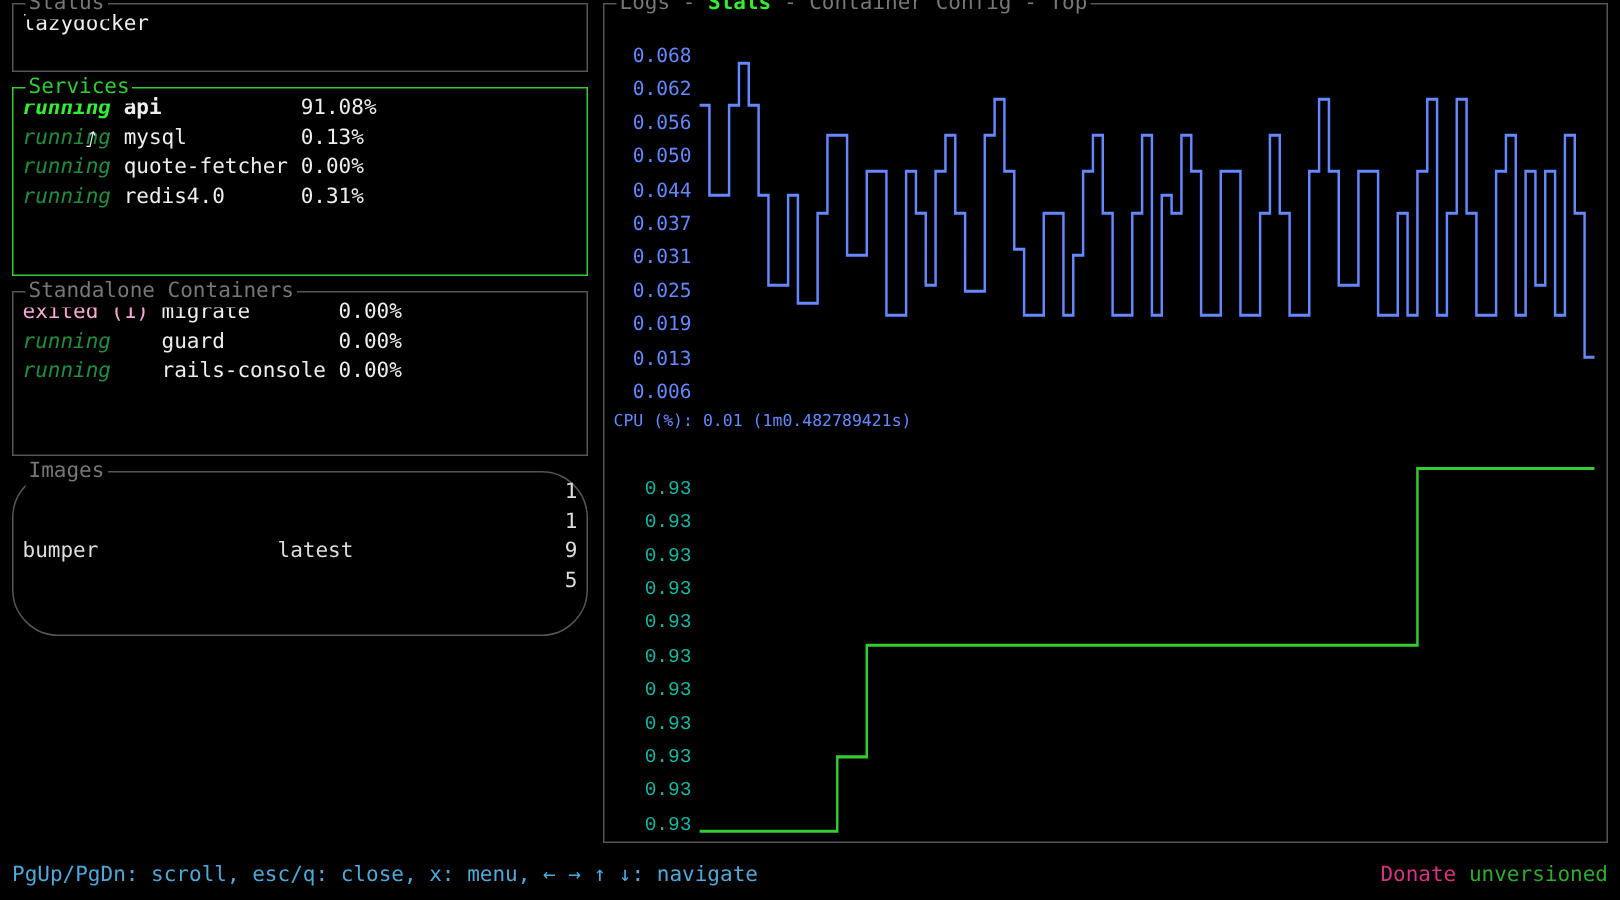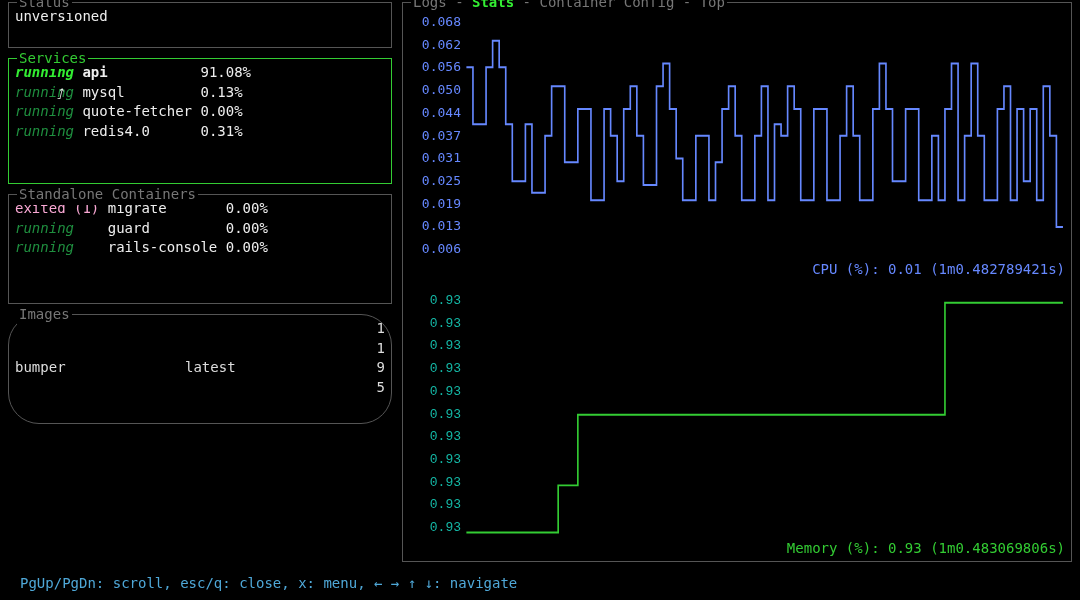--- a/index.html
+++ b/index.html
@@ -59,53 +59,53 @@
     background: #000;
     padding: 0 2px;
     color: #777;
   }
   .tabs-title .tab { color:#777; }
   .tabs-title .tab.active { color:#33ee33; font-weight:bold; }
   .tabs-title .sep { color:#777; }
   .chart-block { flex:1; position:relative; }
   .chart-svg { width:100%; height:100%; }
   .ylabels {
-    position:absolute; left:4px; top:0; bottom:0;
+    position:absolute; left:4px; top:16px; bottom:0;
     display:flex; flex-direction:column; justify-content:space-between;
     font-size:13px;
     width: 52px;
     text-align:right;
     padding-right:4px;
   }
   .ylabels.cpu { color:#6688ff; }
   .ylabels.mem { color:#14b8a6;font-family:Liberation Mono, monospace; }
-  .chart-caption { text-align:right; font-size:14px; margin-top:2px;}
+  .chart-caption { text-align:left; font-size:11px; margin-top:2px;}
   .chart-caption.cpu { color:#6688ff; }
   .chart-caption.mem { color:#33cc33; }
   .footer {
-    position:absolute; bottom:6px; left:20px; right:8px;
+    position:absolute; bottom:6px; left:8px; right:8px;
     display:flex; justify-content:space-between;
     color:#4fa8d8;
   }
   .footer .right { }
   .footer .donate { color: #d63384; }
   .footer .ver { color: #2faa2f; }
   .cursor-glyph {
     position:absolute;
   }
 </style>
 </head>
 <body>
 
 <div class="cols">
   <div class="left-col">
 
     <div class="panel" style="height:46px;">
       <span class="title">Status</span>
-      <div style="color:#eee;">unversioned</div>
+      <div style="color:#eee;">lazydocker</div>
     </div>
 
     <div class="panel active" style="height:126px; margin-top:6px;">
       <span class="title">Services</span>
       <div id="services-list">
           <div class="svc-row"><span class="state-running hi">running </span><span class="name hi">api           </span><span class="pct hi">91.08%</span></div>
           <div class="svc-row"><span class="state-running">running </span><span class="name">mysql         </span><span class="pct">0.13%</span></div>
           <div class="svc-row"><span class="state-running">running </span><span class="name">quote-fetcher </span><span class="pct">0.00%</span></div>
           <div class="svc-row"><span class="state-running">running </span><span class="name">redis4.0      </span><span class="pct">0.31%</span></div>
         </div>
@@ -171,21 +171,24 @@
             <div>0.93</div>
             <div>0.93</div>
             <div>0.93</div>
             <div>0.93</div>
             <div>0.93</div>
           </div>
         <svg class="chart-svg" id="mem-svg" viewBox="0 0 640 200" preserveAspectRatio="none">
             <path d="M 56 196 H 62.395604395604394 V 196 H 68.79120879120879 V 196 H 75.18681318681318 V 196 H 81.58241758241758 V 196 H 87.97802197802199 V 196 H 94.37362637362637 V 196 H 100.76923076923077 V 196 H 107.16483516483517 V 196 H 113.56043956043956 V 196 H 119.95604395604396 V 196 H 126.35164835164835 V 196 H 132.74725274725273 V 196 H 139.14285714285714 V 196 H 145.53846153846155 V 157.6000000000016 H 151.93406593406593 V 157.6000000000016 H 158.32967032967034 V 157.6000000000016 H 164.72527472527474 V 100 H 171.12087912087912 V 100 H 177.5164835164835 V 100 H 183.9120879120879 V 100 H 190.30769230769232 V 100 H 196.7032967032967 V 100 H 203.09890109890108 V 100 H 209.4945054945055 V 100 H 215.8901098901099 V 100 H 222.28571428571428 V 100 H 228.6813186813187 V 100 H 235.0769230769231 V 100 H 241.47252747252745 V 100 H 247.86813186813185 V 100 H 254.26373626373626 V 100 H 260.65934065934067 V 100 H 267.05494505494505 V 100 H 273.4505494505495 V 100 H 279.84615384615387 V 100 H 286.24175824175825 V 100 H 292.6373626373626 V 100 H 299.032967032967 V 100 H 305.42857142857144 V 100 H 311.8241758241758 V 100 H 318.2197802197802 V 100 H 324.61538461538464 V 100 H 331.010989010989 V 100 H 337.4065934065934 V 100 H 343.80219780219784 V 100 H 350.19780219780216 V 100 H 356.5934065934066 V 100 H 362.989010989011 V 100 H 369.38461538461536 V 100 H 375.7802197802198 V 100 H 382.1758241758242 V 100 H 388.57142857142856 V 100 H 394.967032967033 V 100 H 401.3626373626374 V 100 H 407.75824175824175 V 100 H 414.1538461538462 V 100 H 420.54945054945057 V 100 H 426.9450549450549 V 100 H 433.34065934065933 V 100 H 439.7362637362637 V 100 H 446.1318681318681 V 100 H 452.5274725274725 V 100 H 458.9230769230769 V 100 H 465.31868131868134 V 100 H 471.7142857142857 V 100 H 478.1098901098901 V 100 H 484.50549450549454 V 100 H 490.9010989010989 V 100 H 497.2967032967033 V 100 H 503.69230769230774 V 100 H 510.0879120879121 V 100 H 516.4835164835165 V 100 H 522.8791208791208 V 8.800000000002136 H 529.2747252747253 V 8.800000000002136 H 535.6703296703297 V 8.800000000002136 H 542.065934065934 V 8.800000000002136 H 548.4615384615385 V 8.800000000002136 H 554.8571428571429 V 8.800000000002136 H 561.2527472527472 V 8.800000000002136 H 567.6483516483516 V 8.800000000002136 H 574.043956043956 V 8.800000000002136 H 580.4395604395604 V 8.800000000002136 H 586.8351648351648 V 8.800000000002136 H 593.2307692307693 V 8.800000000002136 H 599.6263736263736 V 8.800000000002136 H 606.021978021978 V 8.800000000002136 H 612.4175824175825 V 8.800000000002136 H 618.8131868131868 V 8.800000000002136 H 625.2087912087912 V 8.800000000002136 H 631.6043956043957 V 8.800000000002136 H 638 V 8.800000000002136" fill="none" stroke="#33cc33" stroke-width="1.6"></path>
           </svg>
       </div>
-      <div class="chart-caption mem">Memory (%): 0.93 (1m0.483069806s)</div>
 
     </div>
   </div>
 </div>
 
 <div class="footer">
   <span>PgUp/PgDn: scroll, esc/q: close, x: menu, ← → ↑ ↓: navigate</span>
+  <span class="right">
+    <span class="donate">Donate</span>
+    <span class="ver">unversioned</span>
+  </span>
 </div>
 
 </body></html>

